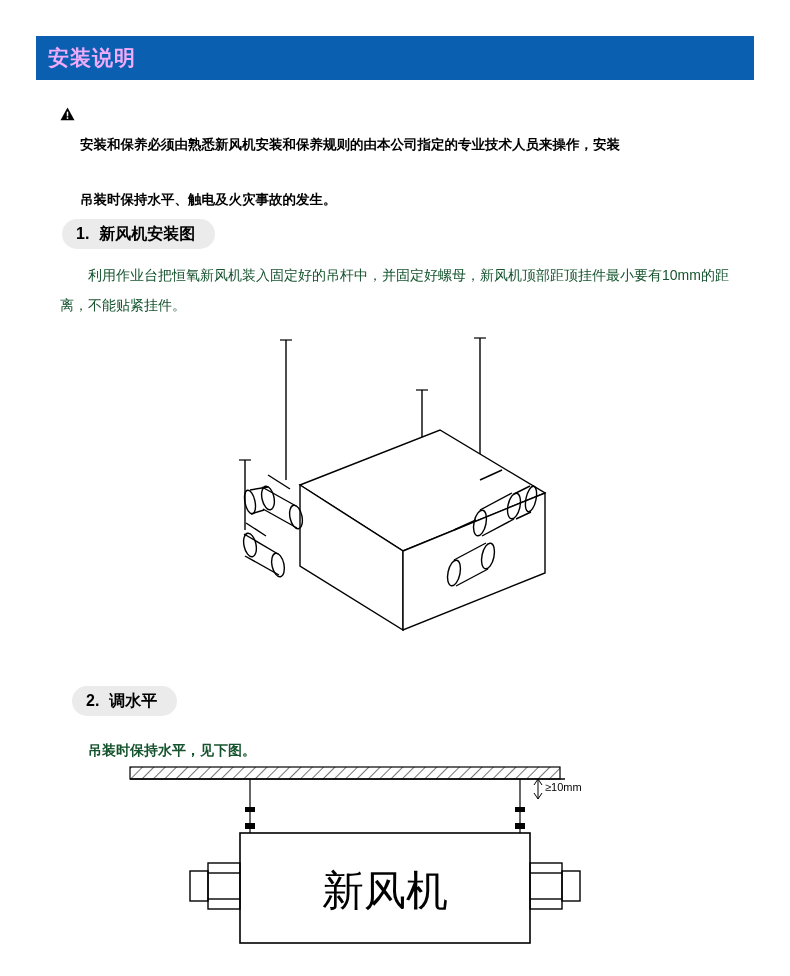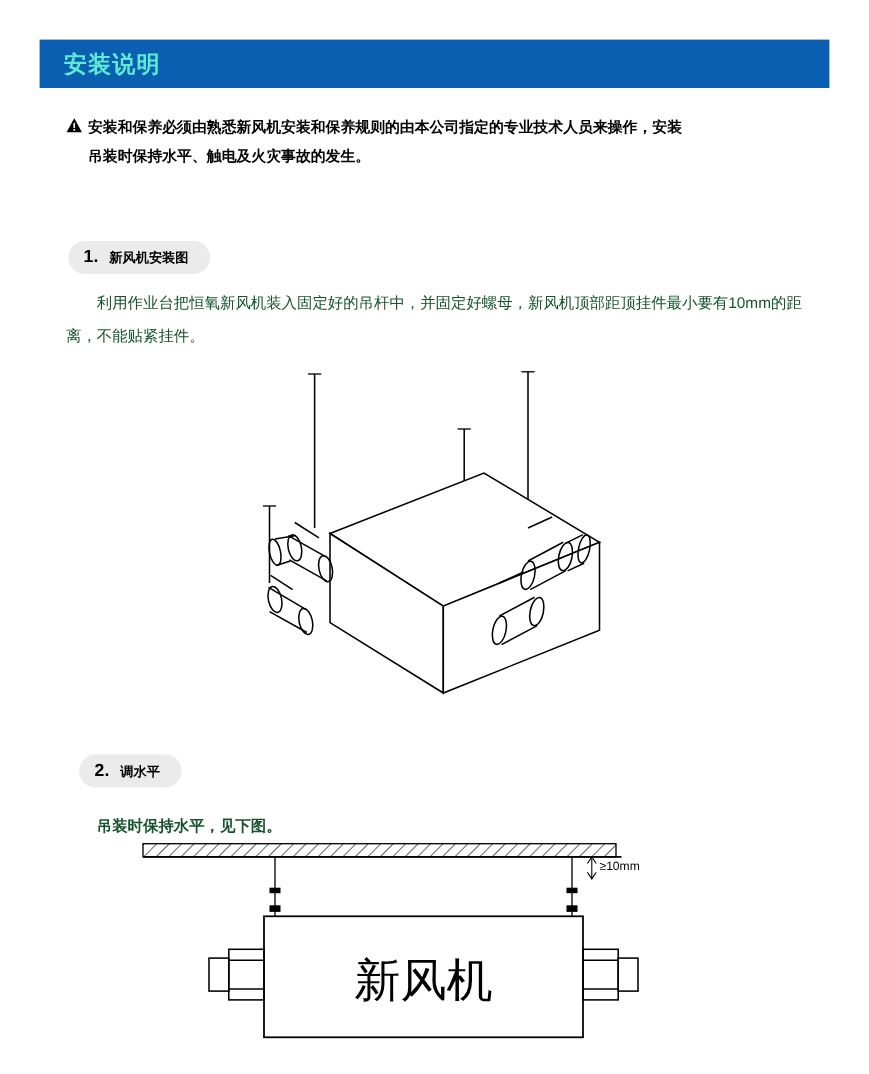--- a/index.html
+++ b/index.html
@@ -25,25 +25,25 @@
     position: absolute;
     left: 36px;
     top: 36px;
     width: 718px;
     height: 44px;
     background: #0b5fb0;
     display: flex;
     align-items: center;
   }
   .header-title {
-    color: #5eead4;
+    color: #f0abfc;
     font-size: 21px;
     font-weight: bold;
     letter-spacing: 1px;
-    margin-left: 22px;
+    margin-left: 12px;
   }
   
   .warnings {
     position: absolute;
     left: 60px;
     top: 103px;
     width: 690px;
   }
   .warn-row {
     display: flex;
@@ -58,38 +58,39 @@
     margin-right: 5px;
   }
   .warn-text {
     font-size: 13.5px;
     font-weight: bold;
     line-height: 26px;
     letter-spacing: 0px;
   }
   .warn-text .sub {
     display: block;
+    margin-top: 29px;
   }
   
   .sec-head {
     position: absolute;
     height: 30px;
     background: #ebebeb;
     border-radius: 15px;
     display: flex;
     align-items: center;
     padding: 0 20px 0 14px;
   }
   .sec-num {
     font-size: 16px;
     font-weight: bold;
     margin-right: 10px;
   }
   .sec-label {
-    font-size: 12px;
+    font-size: 16px;
     font-weight: bold;
   }
   #sec1 { left: 62px; top: 219px; }
   #sec2 { left: 72px; top: 686px; }
 
   .body-para {
     position: absolute;
     font-size: 14px;
     line-height: 30px;
     color: #14532d;

